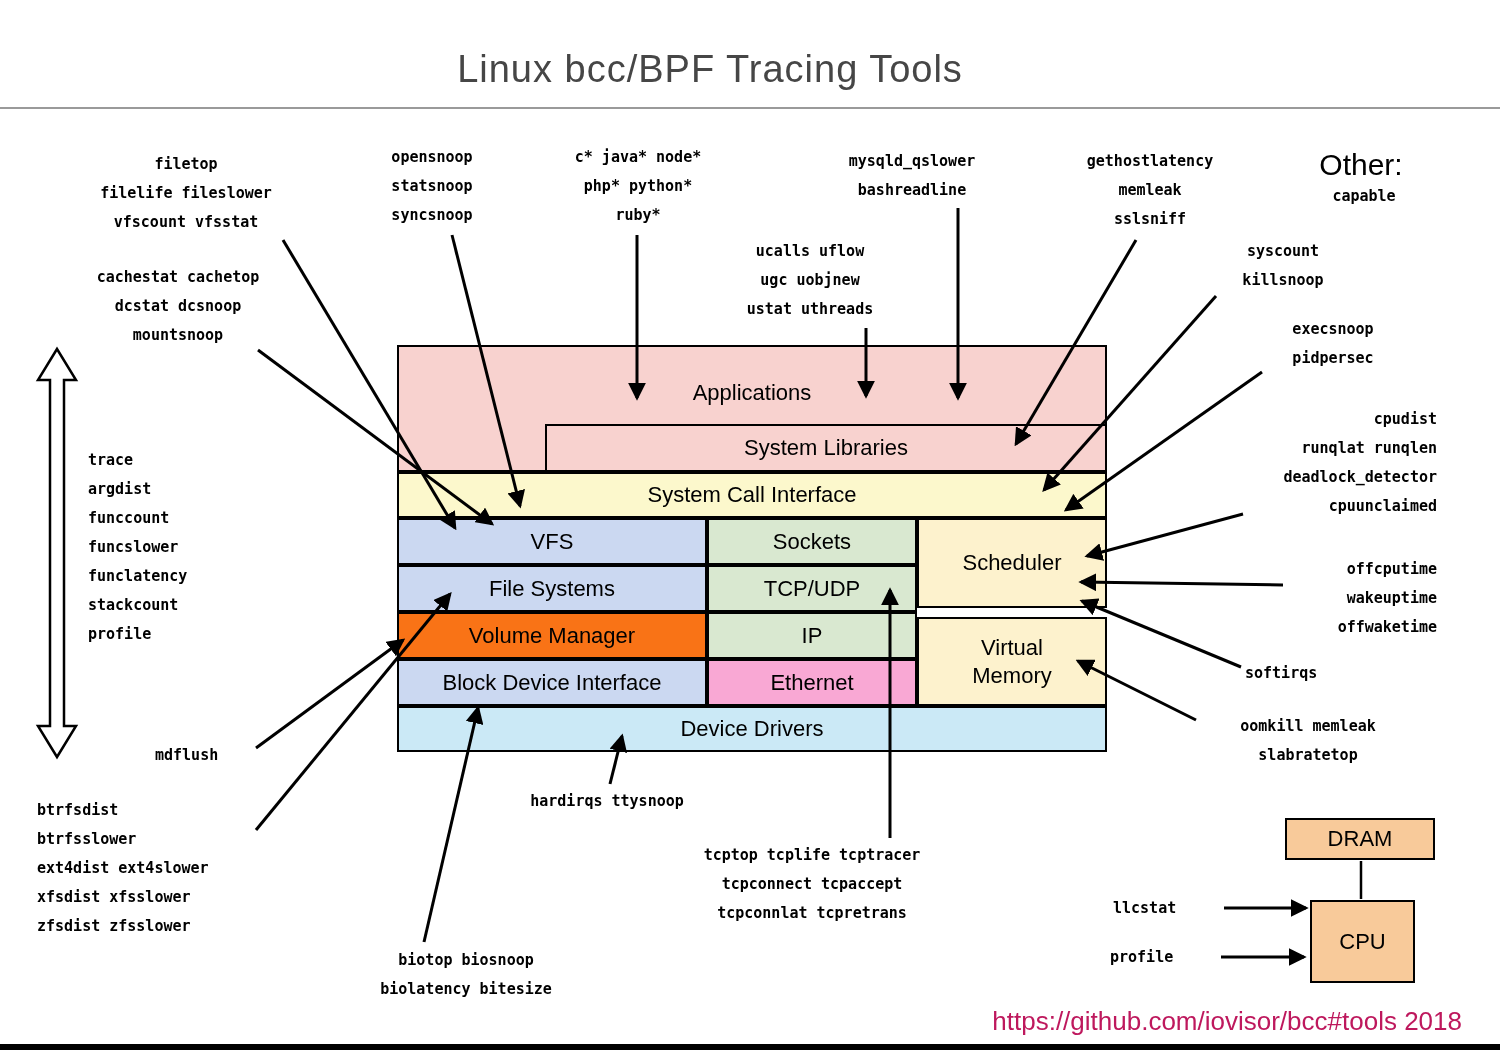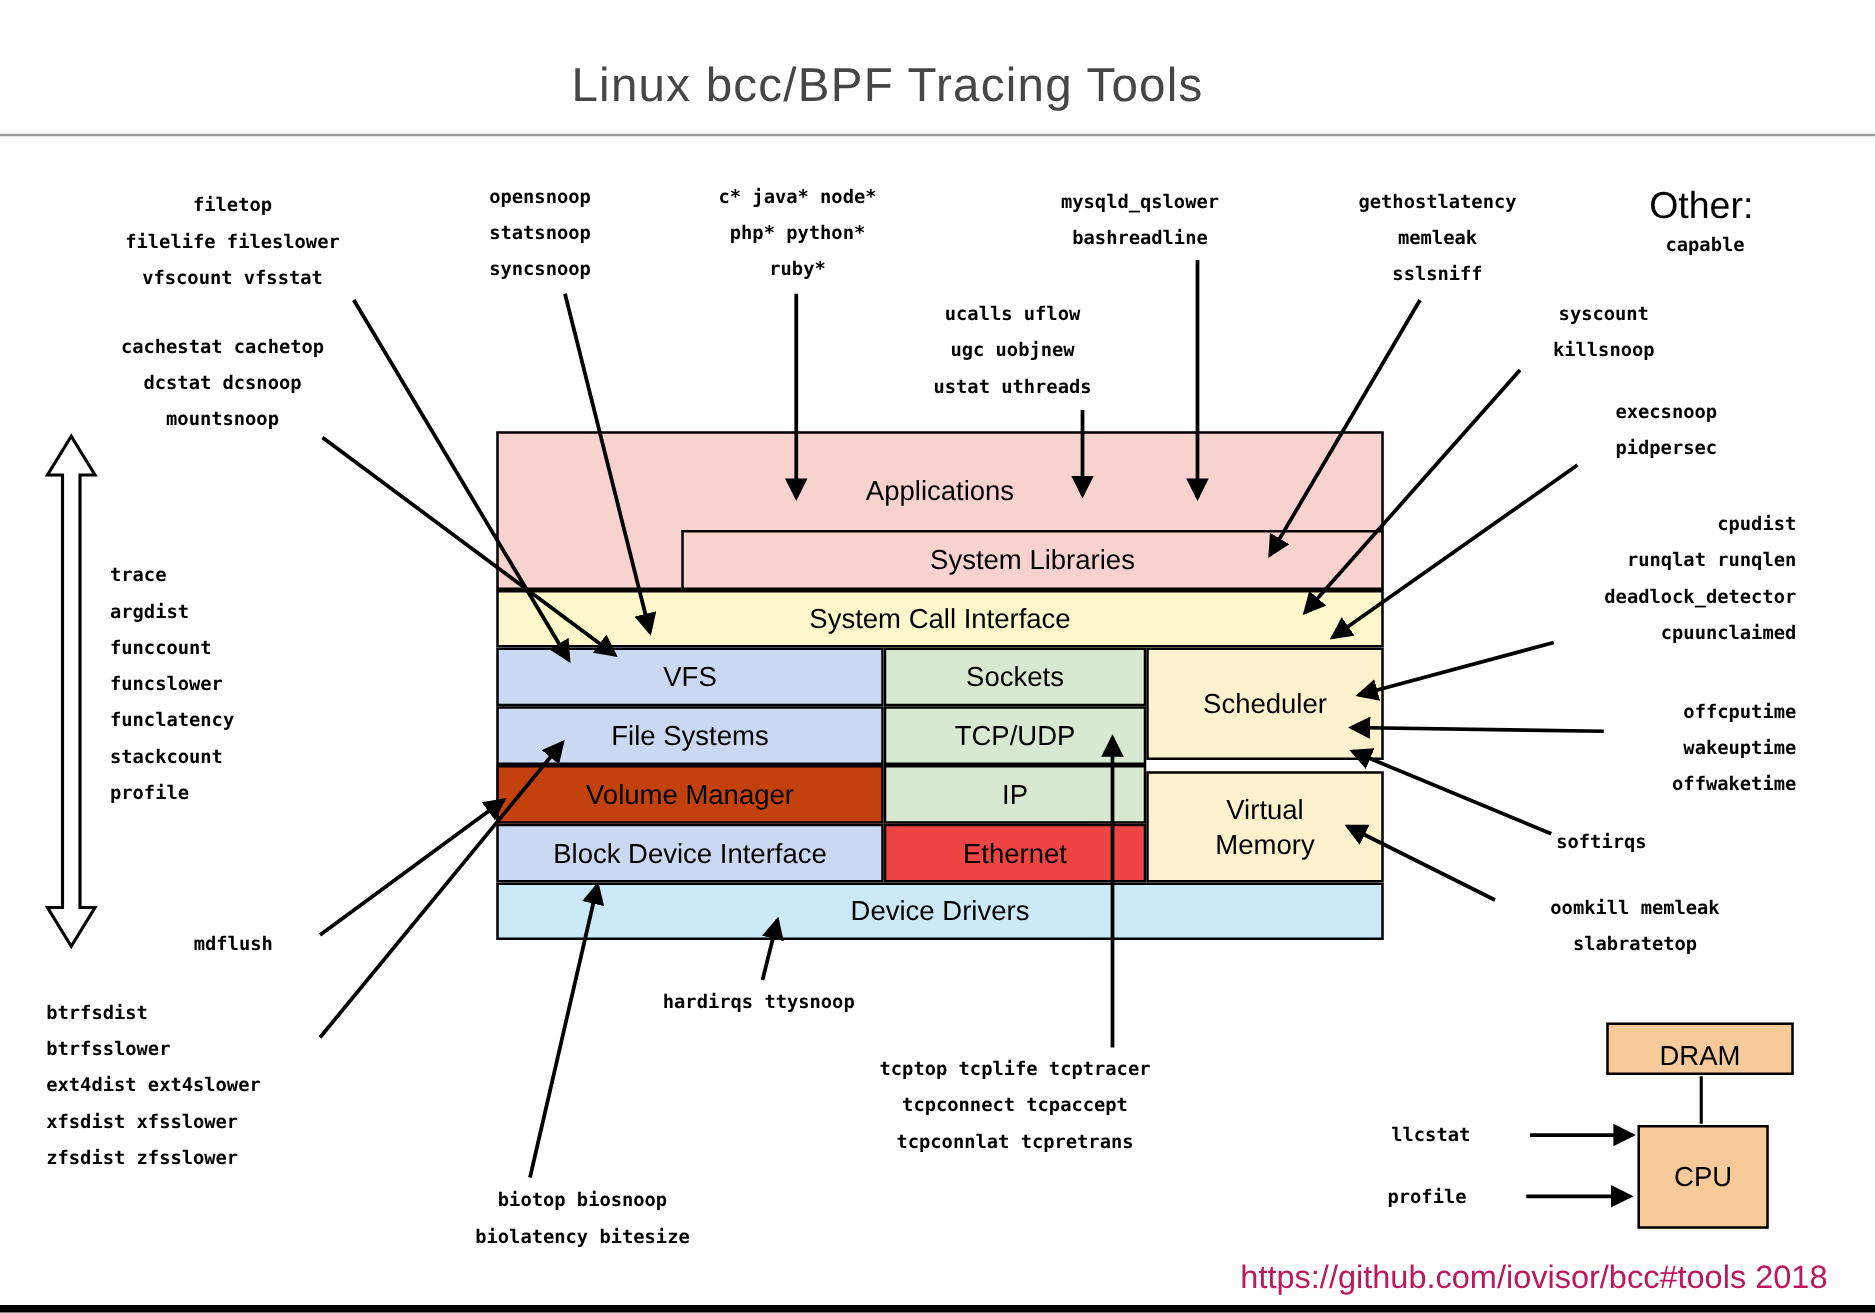--- a/index.html
+++ b/index.html
@@ -53,52 +53,52 @@
   <div class="box" style="left: 397px; top: 472px; width: 710px; height: 46px; background: rgb(252, 248, 204);">
     <span>System Call Interface</span>
   </div>
 
   <div class="box" style="left: 397px; top: 518px; width: 310px; height: 47px; background: rgb(203, 216, 241);">
     <span>VFS</span>
   </div>
   <div class="box" style="left: 397px; top: 565px; width: 310px; height: 47px; background: rgb(203, 216, 241);">
     <span>File Systems</span>
   </div>
-  <div class="box" style="left: 397px; top: 612px; width: 310px; height: 47px; background: #c2410c;">
+  <div class="box" style="left: 397px; top: 612px; width: 310px; height: 47px; background: #f97316;">
     <span>Volume Manager</span>
   </div>
   <div class="box" style="left: 397px; top: 659px; width: 310px; height: 47px; background: rgb(203, 216, 241);">
     <span>Block Device Interface</span>
   </div>
 
   <div class="box" style="left: 707px; top: 518px; width: 210px; height: 47px; background: rgb(217, 232, 208);">
     <span>Sockets</span>
   </div>
   <div class="box" style="left: 707px; top: 565px; width: 210px; height: 47px; background: rgb(217, 232, 208);">
     <span>TCP/UDP</span>
   </div>
   <div class="box" style="left: 707px; top: 612px; width: 210px; height: 47px; background: rgb(217, 232, 208);">
     <span>IP</span>
   </div>
-  <div class="box" style="left: 707px; top: 659px; width: 210px; height: 47px; background: #ef4444;">
+  <div class="box" style="left: 707px; top: 659px; width: 210px; height: 47px; background: #f9a8d4;">
     <span>Ethernet</span>
   </div>
 
   <div class="box" style="left: 917px; top: 518px; width: 190px; height: 90px; background: rgb(253, 242, 205);">
     <span>Scheduler</span>
   </div>
   <div class="box" style="left: 917px; top: 617px; width: 190px; height: 89px; background: rgb(253, 242, 205);">
     <span class="vm-label">Virtual Memory</span>
   </div>
 
   <div class="box" style="left: 397px; top: 706px; width: 710px; height: 46px; background: rgb(203, 233, 246);">
     <span>Device Drivers</span>
   </div>
 
-  <div class="box" style="left: 1285px; top: 818px; width: 150px; height: 42px; background: rgb(248, 202, 154); align-items: flex-end;">
+  <div class="box" style="left: 1285px; top: 818px; width: 150px; height: 42px; background: rgb(248, 202, 154);">
     <span>DRAM</span>
   </div>
   <div class="box" style="left: 1310px; top: 900px; width: 105px; height: 83px; background: rgb(248, 202, 154);">
     <span>CPU</span>
   </div>
 
   <svg class="arrows" width="1500" height="1050" viewBox="0 0 1500 1050">
     <defs>
       <marker id="ah" viewBox="0 0 10 10" refX="8.5" refY="5" markerWidth="6" markerHeight="6" orient="auto">
         <path d="M0,0 L10,5 L0,10 Z" fill="#000000"></path>

